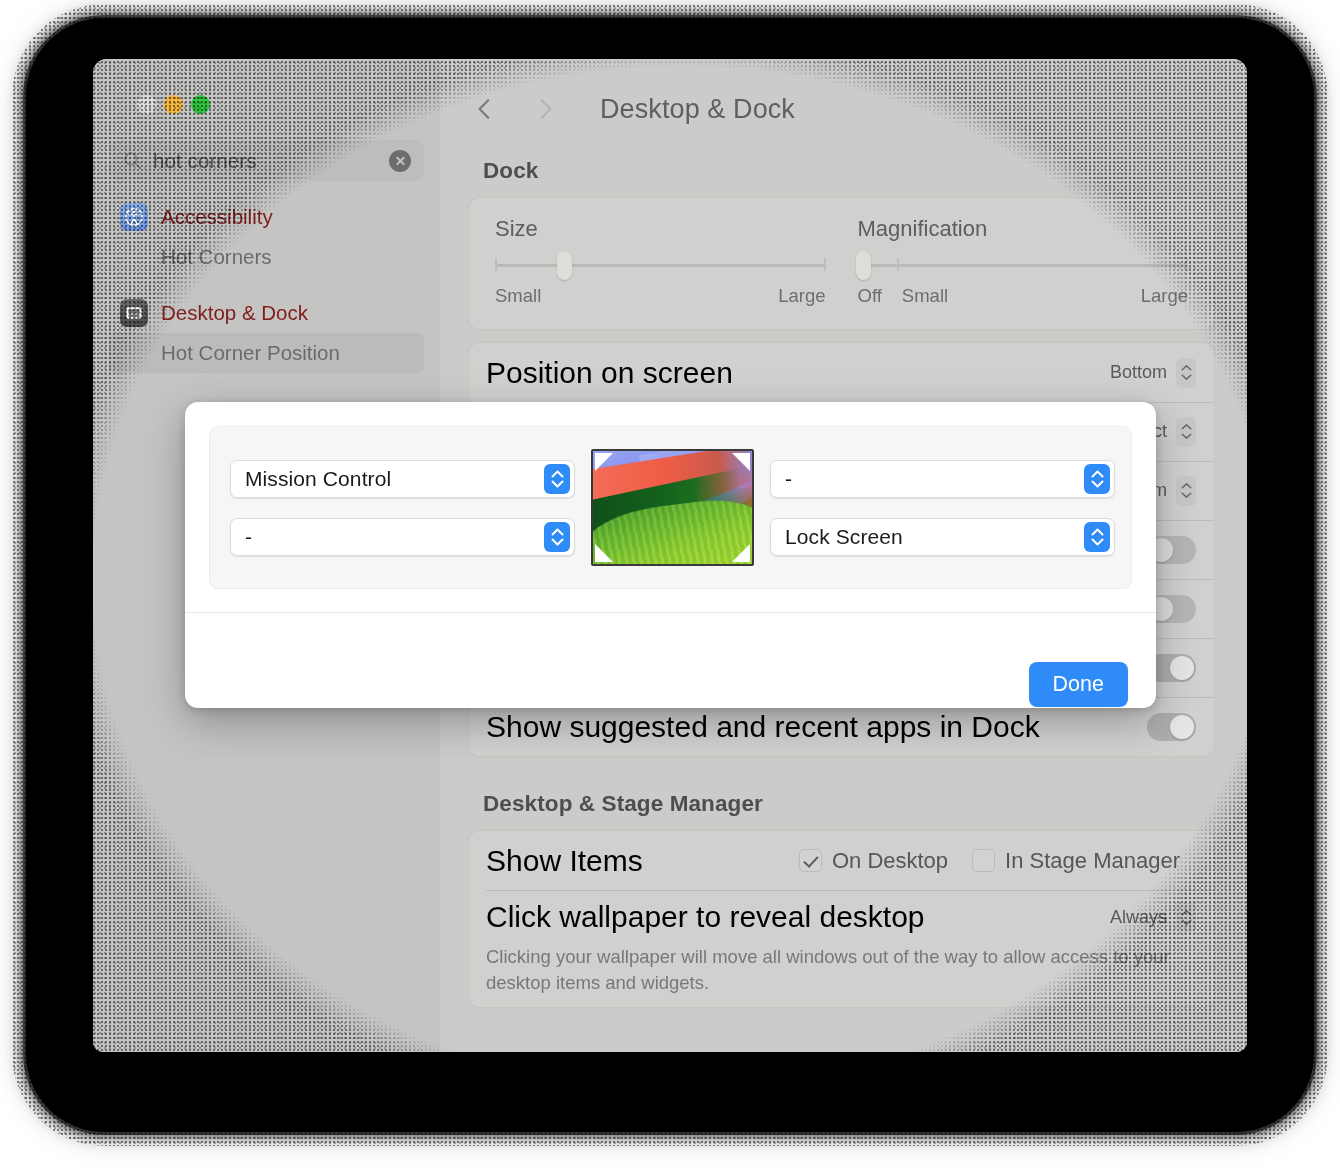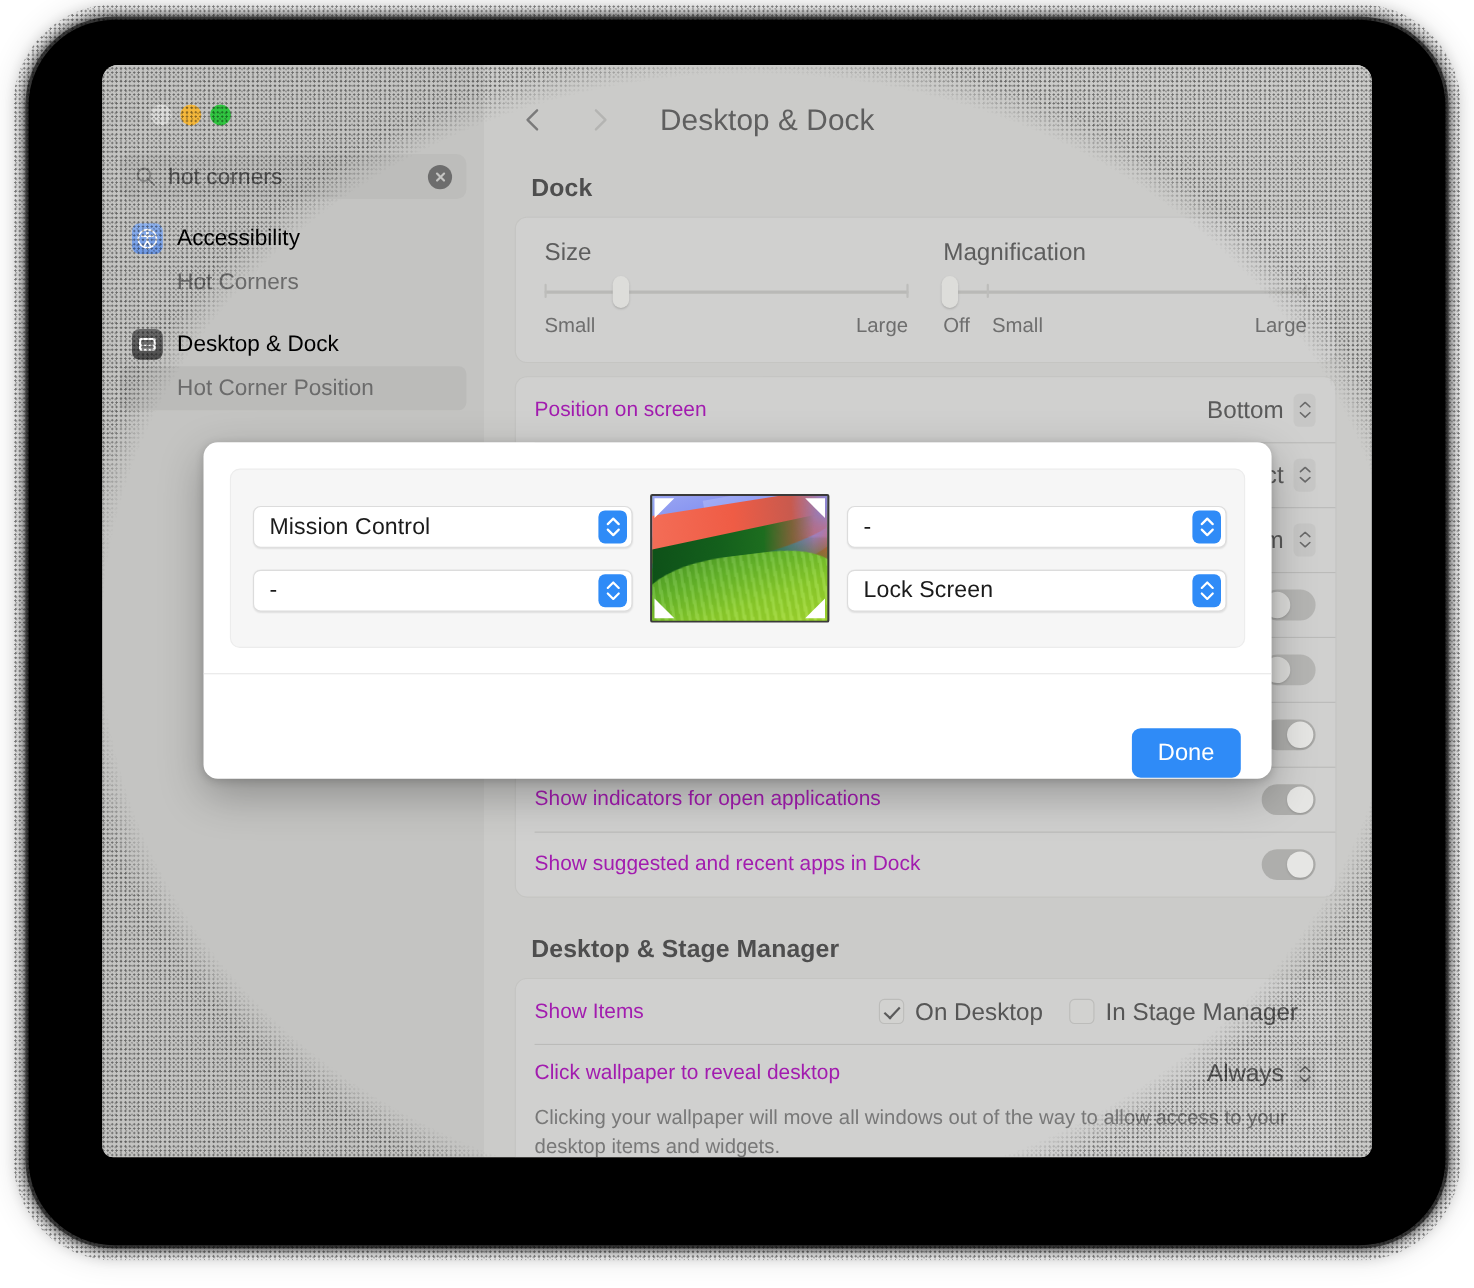--- a/index.html
+++ b/index.html
@@ -112,21 +112,21 @@
   .result-head .ri { width: 28px; height: 28px; border-radius: 7px; flex: none; }
   .ri-accessibility {
     background: linear-gradient(175deg,#8fb3ef 0%,#6e98e4 100%);
     display:flex; align-items:center; justify-content:center;
   }
   .ri-desktopdock {
     background: linear-gradient(175deg,#6e6e6e 0%,#4c4c4c 100%);
     display:flex; align-items:center; justify-content:center;
   }
   .result-head .rlabel {
-    font-size: 20.5px; color: #000000; margin-left: 13px;
+    font-size: 20.5px; color: #7f1d1d; margin-left: 13px;
   }
   .result-item {
     height: 40px;
     display: flex; align-items: center;
     padding-left: 52px;
     font-size: 20.5px;
     color: #6b6b6b;
     border-radius: 7px;
   }
   .result-item.selected { background: #bbbbb9; }
@@ -184,22 +184,22 @@
   .row {
     display: flex; align-items: center;
     min-height: 59px;
     padding: 0 18px 0 17px;
     position: relative;
   }
   .row + .row:before {
     content:""; position:absolute; left:17px; right:0; top:0; height:1px;
     background: rgba(181,181,179,.8);
   }
-  .row-label { font-size: 19px; color: #a21caf; flex:1; }
-  .row-value { font-size: 22px; color: #5a5a5a; margin-right: 9px; }
+  .row-label { font-size: 30px; color: #000000; flex:1; }
+  .row-value { font-size: 18px; color: #5a5a5a; margin-right: 9px; }
   .stepper {
     width: 20px; height: 30px; border-radius: 5px;
     background: rgba(198,198,196,.85);
     display:flex; flex-direction:column; align-items:center; justify-content:center; gap:3px;
   }
   .stepper .sc { width:11px; height:6px; }
   .toggle {
     width: 49px; height: 28px; border-radius: 14px;
     background: #b5b5b3; position: relative; flex:none;
   }
@@ -494,26 +494,20 @@
               <span class="knob"></span>
             </span>
         </div>
         <div class="row">
           <span class="row-label">Animate opening applications</span>
           <span class="toggle on">
               <span class="knob"></span>
             </span>
         </div>
         <div class="row">
-          <span class="row-label">Show indicators for open applications</span>
-          <span class="toggle on">
-              <span class="knob"></span>
-            </span>
-        </div>
-        <div class="row">
           <span class="row-label">Show suggested and recent apps in Dock</span>
           <span class="toggle on">
               <span class="knob"></span>
             </span>
         </div>
       </div>
 
       <div class="section-title" style="margin-top:34px">Desktop &amp; Stage Manager</div>
 
       <div class="card">

